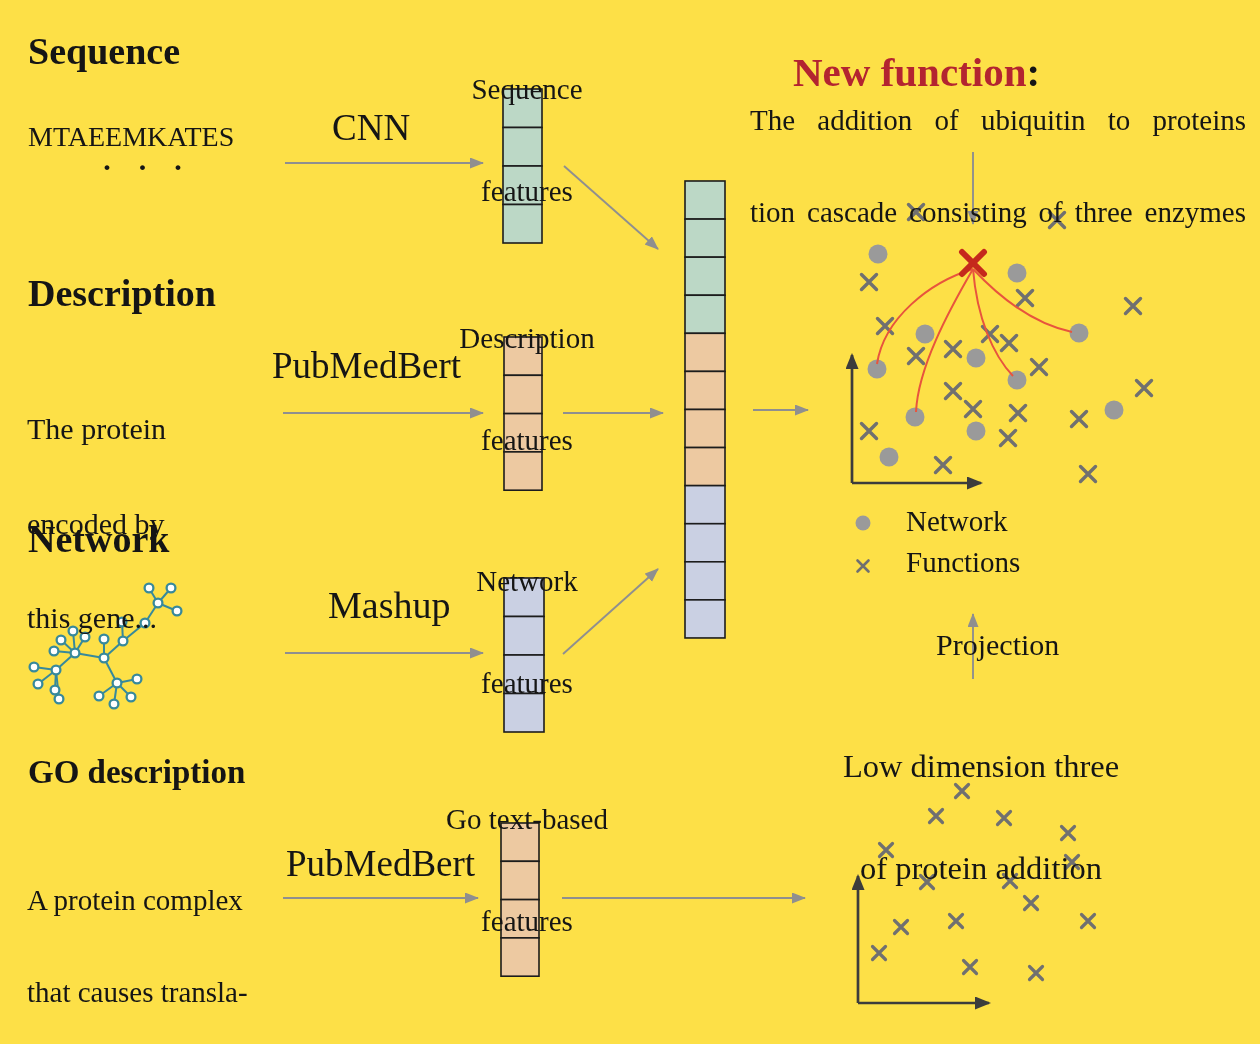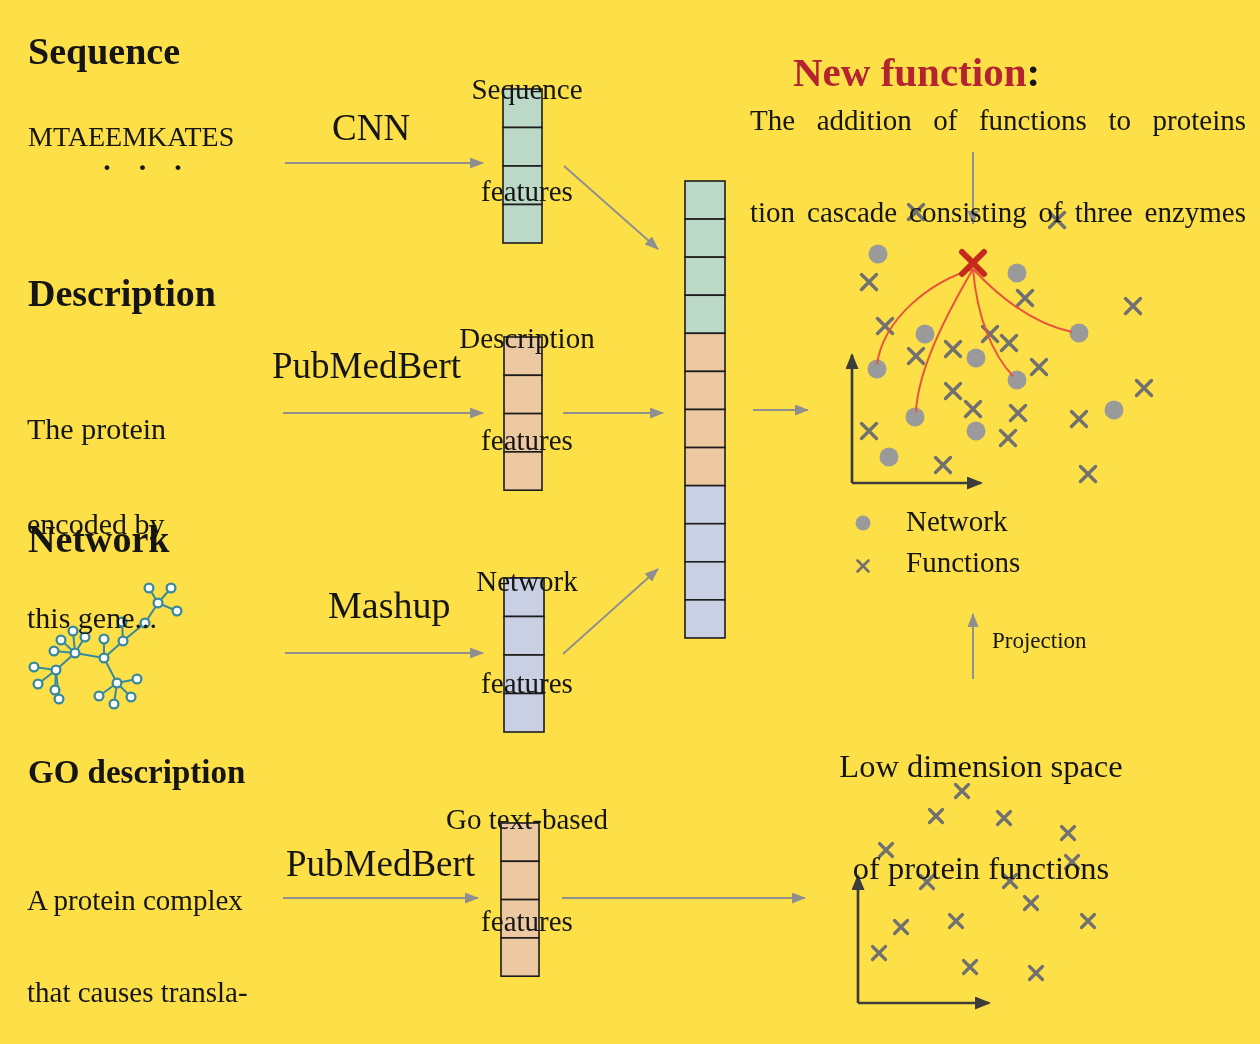--- a/index.html
+++ b/index.html
@@ -30,21 +30,21 @@
   .go-feat       {left:417px; top:734px;font-family:Liberation Serif, serif;}
 
   .nf-heading    {left:752px; top:0px; font-size:41px; font-weight:700;}
   .nf-red        {color:#b32430;}
   .nf-colon      {color:#151515;}
   .nf-body       {left:750px; top:44px; width:496px; font-size:29px; line-height:30.5px;}
   .nf-line       {text-align:justify; text-align-last:justify; white-space:normal;}
 
   .legend-proteins {left:906px; top:505px; font-size:29px;}
   .legend-functions{left:906px; top:546px; font-size:29px;}
-  .projection-label{left:992px; top:628px; font-size:23px;}
+  .projection-label{left:936px; top:628px; font-size:30px;}
   .lowdim        {left:811px; top:681px; width:340px; font-size:32.5px; line-height:34px; text-align:center;}
 </style>
 </head>
 <body>
 
 <div class="stage">
 
   <svg id="diagram-svg" width="1260" height="1044" viewBox="0 0 1260 1044">
     <defs>
       <marker id="arrG" markerUnits="userSpaceOnUse" markerWidth="17" markerHeight="13" refX="13" refY="5.5" orient="auto">
@@ -239,25 +239,25 @@
   <div class="txt pubmedbert2">PubMedBert</div>
   <div class="txt feat-label go-feat">
     <div>Go text-based</div>
     <div>features</div>
   </div>
 
   <div class="txt nf-heading">
     <span class="nf-red">New function</span><span class="nf-colon">:</span>
   </div>
   <div class="txt nf-body">
-    <div class="nf-line">The addition of functions to proteins</div>
+    <div class="nf-line">The addition of ubiquitin to proteins</div>
     <div class="nf-line">tion cascade consisting of three enzymes</div>
   </div>
 
   <div class="txt legend-proteins">Network</div>
   <div class="txt legend-functions">Functions</div>
   <div class="txt projection-label">Projection</div>
   <div class="txt lowdim">
-    <div>Low dimension space</div>
-    <div>of protein functions</div>
+    <div>Low dimension three</div>
+    <div>of protein addition</div>
   </div>
 
 </div>
 
 </body></html>

